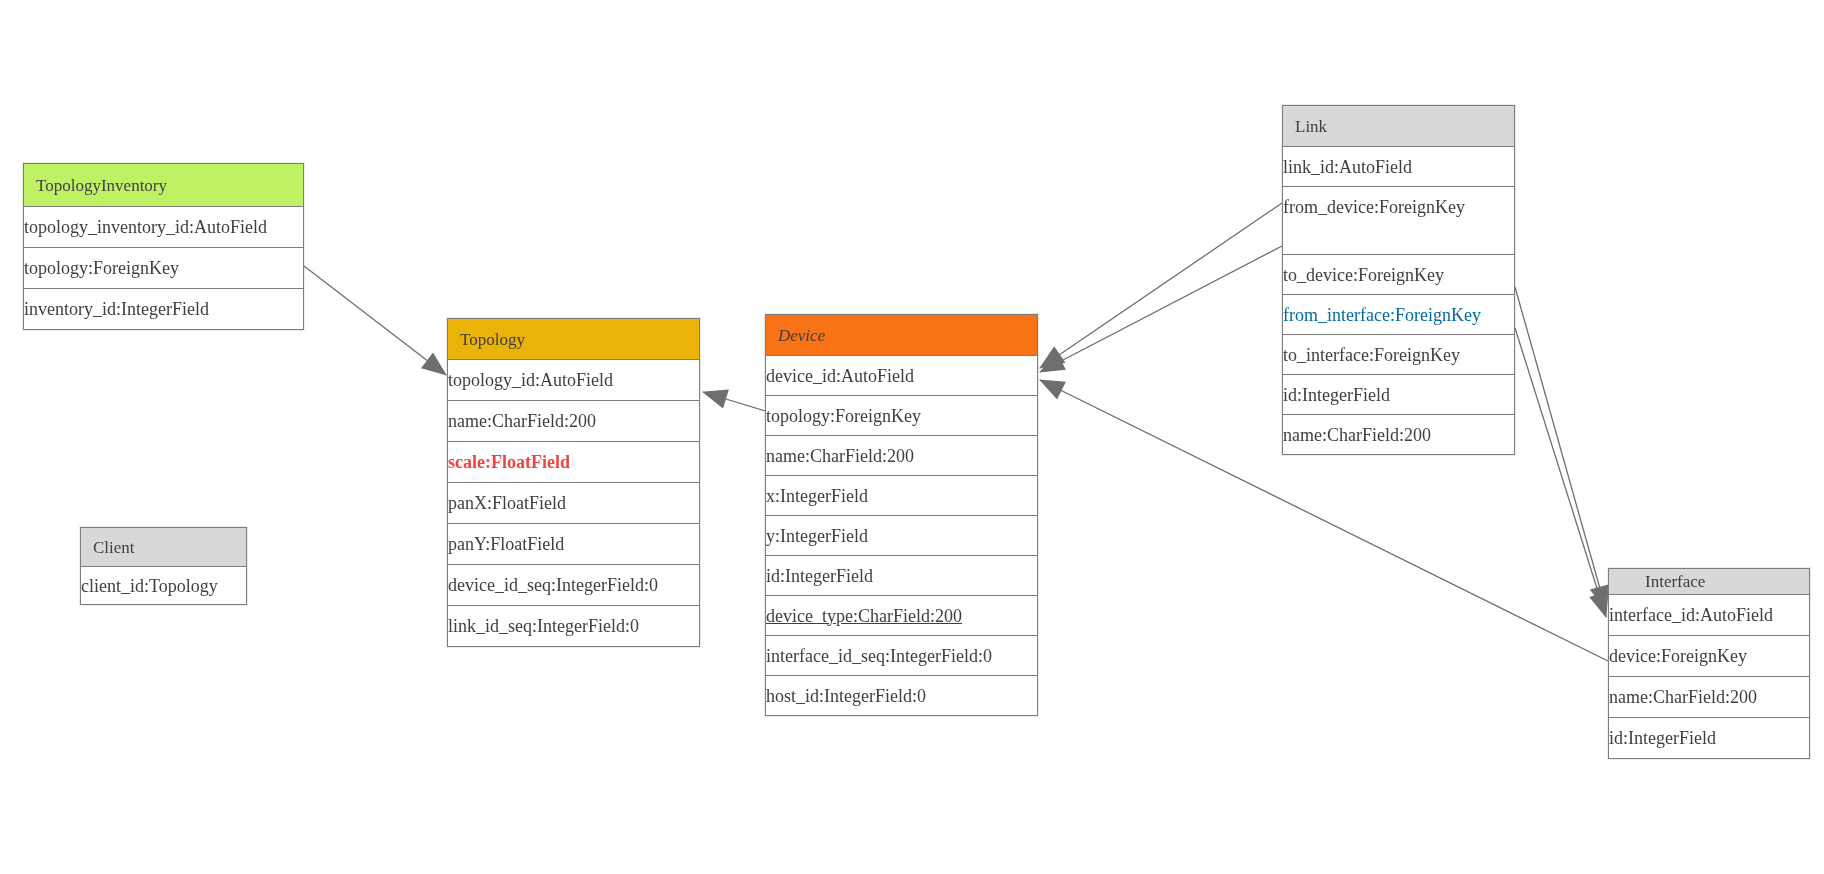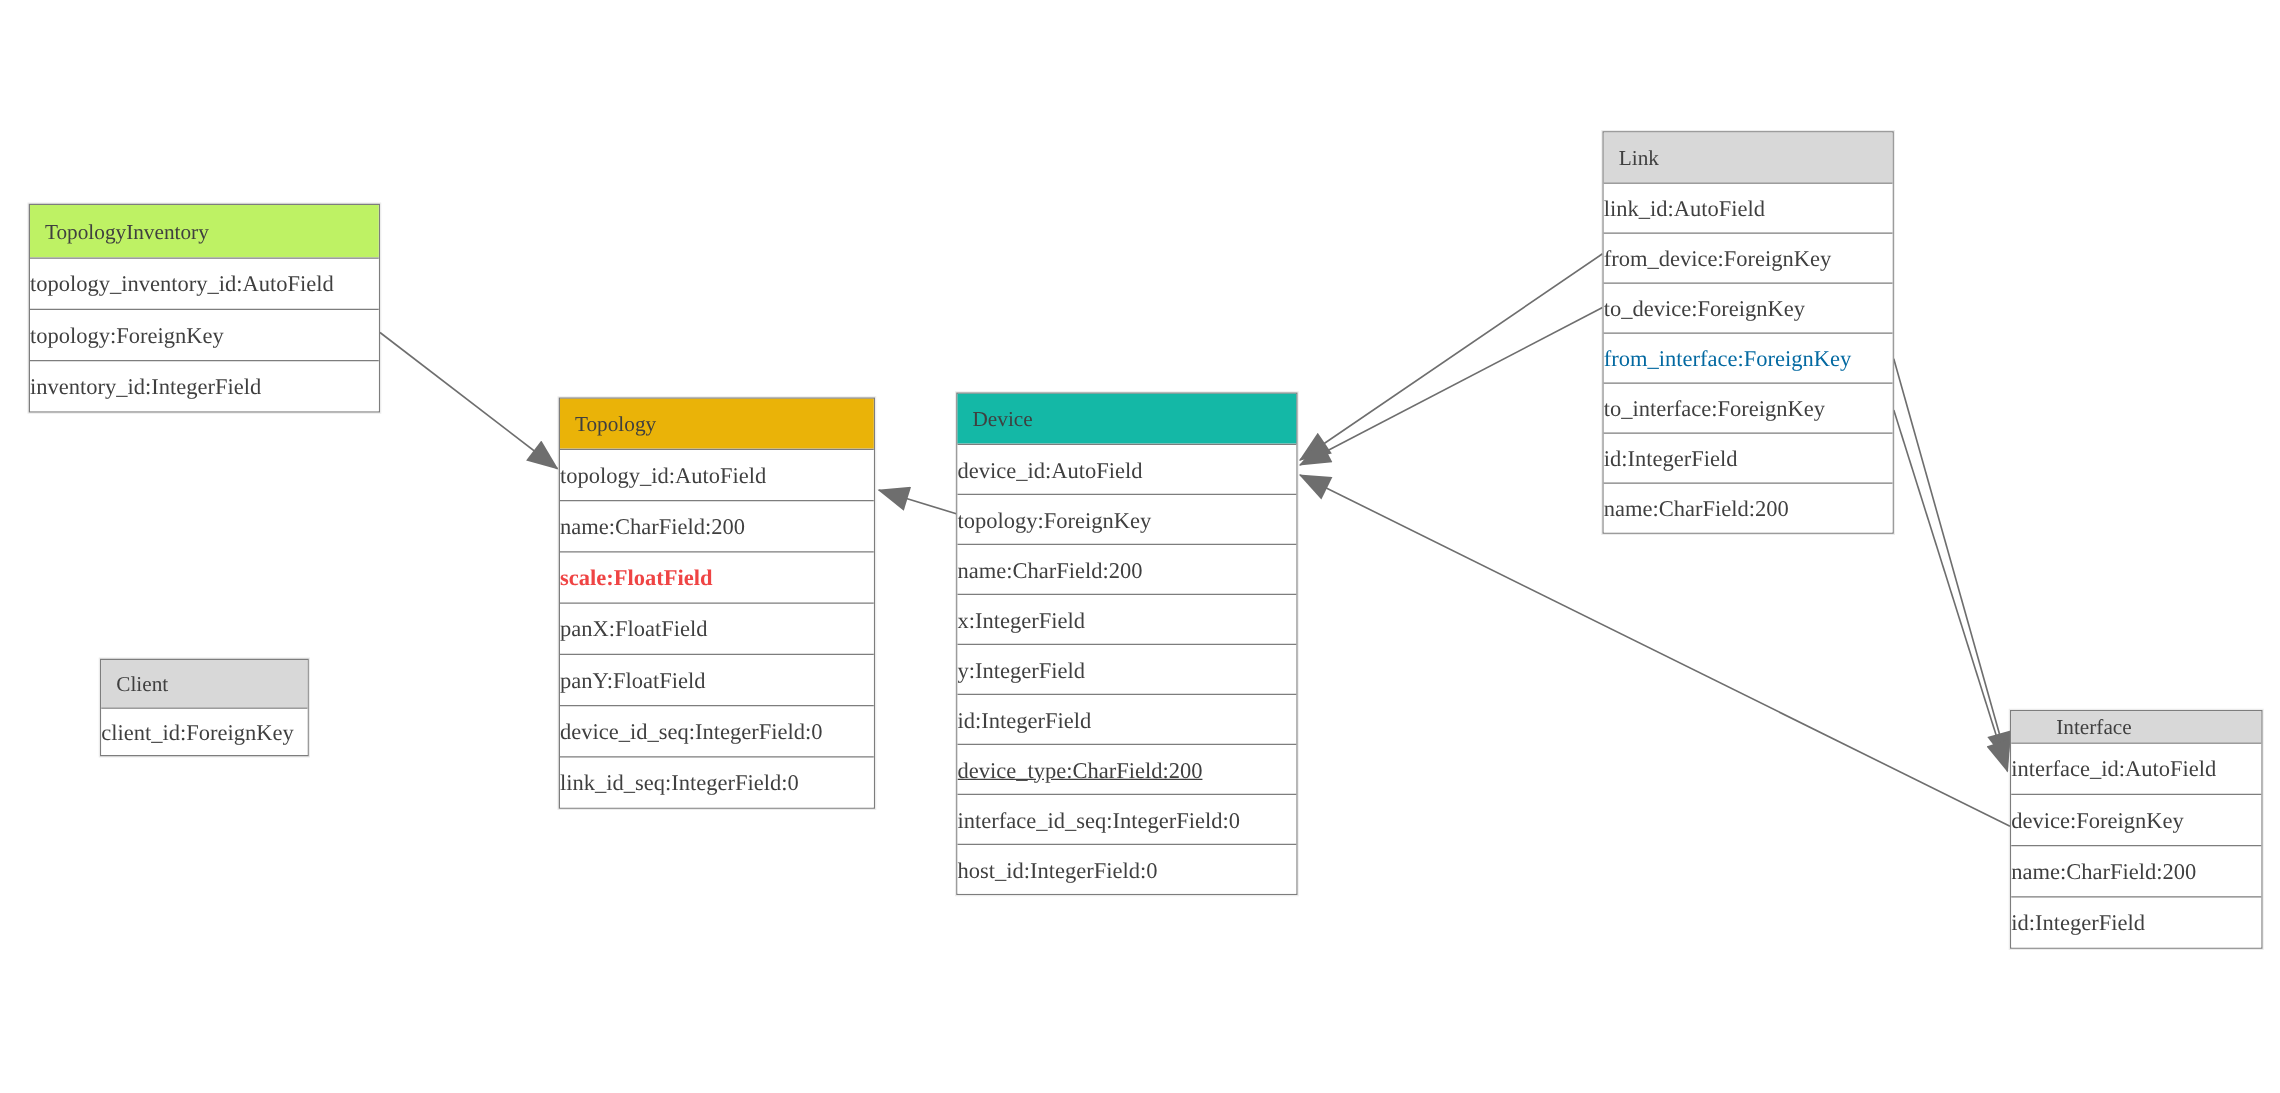--- a/index.html
+++ b/index.html
@@ -87,39 +87,39 @@
         <div class="entity-row" style="height: 41px; border-top-color: rgb(125, 125, 125); color: rgb(63, 63, 63);">topology_id:AutoField</div>
         <div class="entity-row" style="height: 41px; border-top-color: rgb(125, 125, 125); color: rgb(63, 63, 63);">name:CharField:200</div>
         <div class="entity-row" style="height: 41px; border-top-color: rgb(125, 125, 125); color: #ef4444; font-weight: bold;">scale:FloatField</div>
         <div class="entity-row" style="height: 41px; border-top-color: rgb(125, 125, 125); color: rgb(63, 63, 63);">panX:FloatField</div>
         <div class="entity-row" style="height: 41px; border-top-color: rgb(125, 125, 125); color: rgb(63, 63, 63);">panY:FloatField</div>
         <div class="entity-row" style="height: 41px; border-top-color: rgb(125, 125, 125); color: rgb(63, 63, 63);">device_id_seq:IntegerField:0</div>
         <div class="entity-row" style="height: 41px; border-top-color: rgb(125, 125, 125); color: rgb(63, 63, 63);">link_id_seq:IntegerField:0</div>
       </div>
       <div class="entity" style="left: 80px; top: 527px; width: 167px; border-color: rgb(125, 125, 125);">
         <div class="entity-header" style="height: 38px; background: rgb(216, 216, 216); color: rgb(63, 63, 63);">Client</div>
-        <div class="entity-row" style="height: 38px; border-top-color: rgb(125, 125, 125); color: rgb(63, 63, 63);">client_id:ForeignKey</div>
+        <div class="entity-row" style="height: 38px; border-top-color: rgb(125, 125, 125); color: rgb(63, 63, 63);">client_id:Topology</div>
       </div>
       <div class="entity" style="left: 765px; top: 314px; width: 273px; border-color: rgb(125, 125, 125);">
-        <div class="entity-header" style="height: 40px; background: #14b8a6; color: rgb(63, 63, 63);">Device</div>
+        <div class="entity-header" style="height: 40px; background: #f97316; color: rgb(63, 63, 63); font-style: italic;">Device</div>
         <div class="entity-row" style="height: 40px; border-top-color: rgb(125, 125, 125); color: rgb(63, 63, 63);">device_id:AutoField</div>
         <div class="entity-row" style="height: 40px; border-top-color: rgb(125, 125, 125); color: rgb(63, 63, 63);">topology:ForeignKey</div>
         <div class="entity-row" style="height: 40px; border-top-color: rgb(125, 125, 125); color: rgb(63, 63, 63);">name:CharField:200</div>
         <div class="entity-row" style="height: 40px; border-top-color: rgb(125, 125, 125); color: rgb(63, 63, 63);">x:IntegerField</div>
         <div class="entity-row" style="height: 40px; border-top-color: rgb(125, 125, 125); color: rgb(63, 63, 63);">y:IntegerField</div>
         <div class="entity-row" style="height: 40px; border-top-color: rgb(125, 125, 125); color: rgb(63, 63, 63);">id:IntegerField</div>
         <div class="entity-row" style="height: 40px; border-top-color: rgb(125, 125, 125); color: rgb(63, 63, 63); text-decoration: underline;">device_type:CharField:200</div>
         <div class="entity-row" style="height: 40px; border-top-color: rgb(125, 125, 125); color: rgb(63, 63, 63);">interface_id_seq:IntegerField:0</div>
         <div class="entity-row" style="height: 40px; border-top-color: rgb(125, 125, 125); color: rgb(63, 63, 63);">host_id:IntegerField:0</div>
       </div>
       <div class="entity" style="left: 1282px; top: 105px; width: 233px; border-color: rgb(125, 125, 125);">
         <div class="entity-header" style="height: 40px; background: rgb(216, 216, 216); color: rgb(63, 63, 63);">Link</div>
         <div class="entity-row" style="height: 40px; border-top-color: rgb(125, 125, 125); color: rgb(63, 63, 63);">link_id:AutoField</div>
         <div class="entity-row" style="height: 40px; border-top-color: rgb(125, 125, 125); color: rgb(63, 63, 63);">from_device:ForeignKey</div>
-        <div class="entity-row" style="height: 40px; border-top-color: rgb(125, 125, 125); color: rgb(63, 63, 63);">to_device:ForeignKey</div>
+        <div class="entity-row" style="height: 40px; border-top-color: rgb(125, 125, 125); color: rgb(63, 63, 63); margin-top: 28px;">to_device:ForeignKey</div>
         <div class="entity-row" style="height: 40px; border-top-color: rgb(125, 125, 125); color: #0369a1;">from_interface:ForeignKey</div>
         <div class="entity-row" style="height: 40px; border-top-color: rgb(125, 125, 125); color: rgb(63, 63, 63);">to_interface:ForeignKey</div>
         <div class="entity-row" style="height: 40px; border-top-color: rgb(125, 125, 125); color: rgb(63, 63, 63);">id:IntegerField</div>
         <div class="entity-row" style="height: 40px; border-top-color: rgb(125, 125, 125); color: rgb(63, 63, 63);">name:CharField:200</div>
       </div>
       <div class="entity" style="left: 1608px; top: 568px; width: 202px; border-color: rgb(125, 125, 125);">
         <div class="entity-header" style="height: 25px; background: rgb(216, 216, 216); color: rgb(63, 63, 63); padding-left: 36px;">Interface</div>
         <div class="entity-row" style="height: 41px; border-top-color: rgb(125, 125, 125); color: rgb(63, 63, 63);">interface_id:AutoField</div>
         <div class="entity-row" style="height: 41px; border-top-color: rgb(125, 125, 125); color: rgb(63, 63, 63);">device:ForeignKey</div>
         <div class="entity-row" style="height: 41px; border-top-color: rgb(125, 125, 125); color: rgb(63, 63, 63);">name:CharField:200</div>

